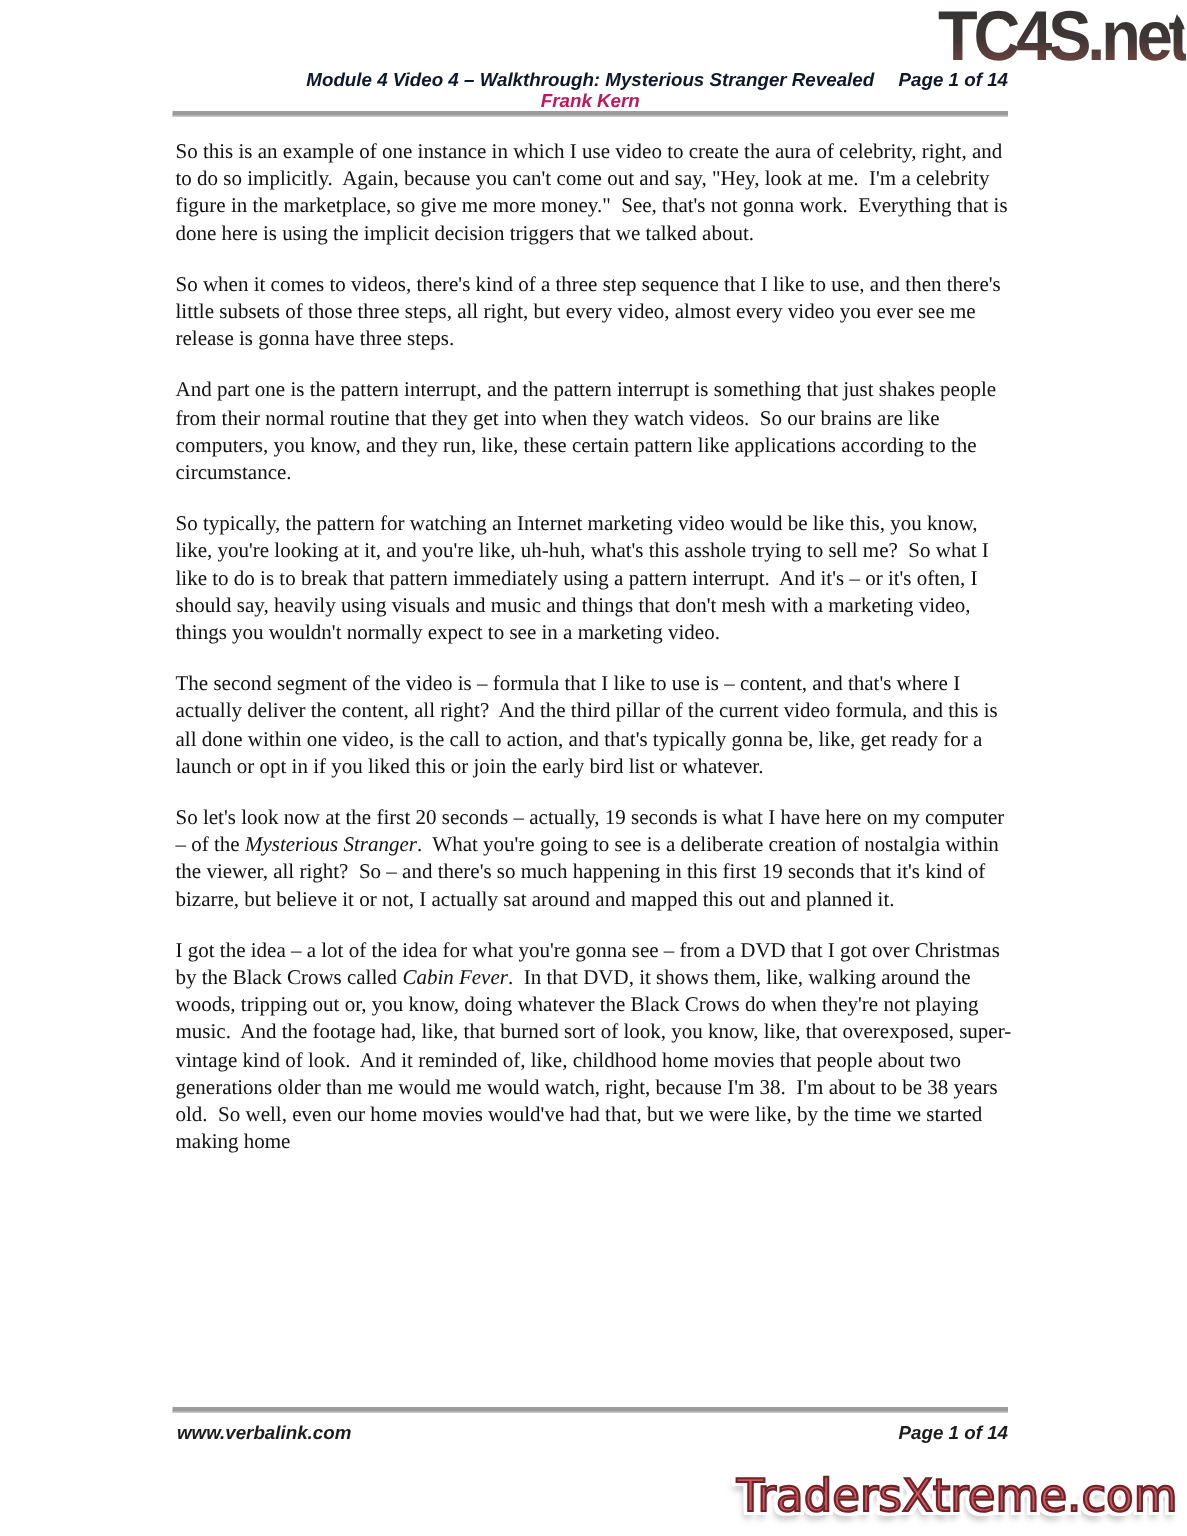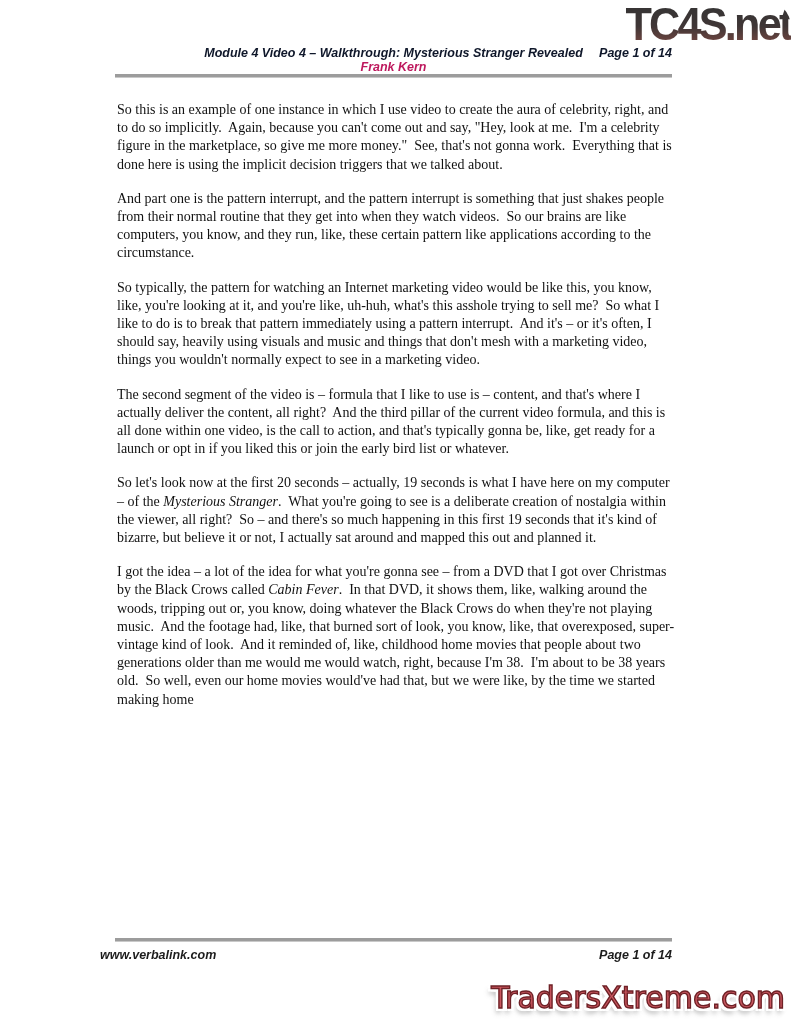--- a/index.html
+++ b/index.html
@@ -57,21 +57,21 @@
 
   
   .body-text{
     position:absolute; top:93px; left:117px; width:560px;
     font-family:"Liberation Serif", serif;
     font-size:14px; line-height:18.2px;
     color:#111111;
     text-align:left;
   }
   .body-text p{
-    margin:8px 0 16px 0;
+    margin:0 0 16px 0;
     white-space:pre-wrap;
   }
   .body-text .italic{ font-style:italic; }
 
   
   .watermark{
     position:absolute; top:484px; left:243px; width:330px; height:50px;
     pointer-events:none;
   }
   .watermark span{
@@ -99,21 +99,21 @@
     -webkit-text-stroke:1px #8e0e0e;
   }
 
   
   .footer-left, .footer-right{
     position:absolute; top:948px;
     font-family:"Liberation Sans", sans-serif;
     font-weight:bold; font-style:italic;
     font-size:12.5px; color:#1c1c1c;
   }
-  .footer-left{ left:100px; }
+  .footer-left{ left:118px; }
   .footer-right{ right:119px; }
 
   
   .banner{
     position:absolute; top:980px; right:6px; height:44px;
     pointer-events:none;
   }
   .banner span{
     position:absolute; top:0; right:0;
     font-family:"DejaVu Sans", sans-serif;
@@ -144,20 +144,21 @@
   <div class="header-row">
     <div class="header-title">Module 4 Video 4 – Walkthrough: Mysterious Stranger Revealed</div>
     <div class="header-page">Page 1 of 14</div>
   </div>
   <div class="header-author">Frank Kern</div>
 
   <div class="rule rule-top"></div>
 
   <div class="body-text" id="paragraphs">
       <p><span>So this is an example of one instance in which I use video to create the aura of celebrity, right, and to do so implicitly.  Again, because you can't come out and say, "Hey, look at me.  I'm a celebrity figure in the marketplace, so give me more money."  See, that's not gonna work.  Everything that is done here is using the implicit decision triggers that we talked about.</span></p>
+      <p><span>So when it comes to videos, there's kind of a three step sequence that I like to use, and then there's little subsets of those three steps, all right, but every video, almost every video you ever see me release is gonna have three steps.</span></p>
       <p><span>And part one is the pattern interrupt, and the pattern interrupt is something that just shakes people from their normal routine that they get into when they watch videos.  So our brains are like computers, you know, and they run, like, these certain pattern like applications according to the circumstance.</span></p>
       <p><span>So typically, the pattern for watching an Internet marketing video would be like this, you know, like, you're looking at it, and you're like, uh-huh, what's this asshole trying to sell me?  So what I like to do is to break that pattern immediately using a pattern interrupt.  And it's – or it's often, I should say, heavily using visuals and music and things that don't mesh with a marketing video, things you wouldn't normally expect to see in a marketing video.</span></p>
       <p><span>The second segment of the video is – formula that I like to use is – content, and that's where I actually deliver the content, all right?  And the third pillar of the current video formula, and this is all done within one video, is the call to action, and that's typically gonna be, like, get ready for a launch or opt in if you liked this or join the early bird list or whatever.</span></p>
       <p><span>So let's look now at the first 20 seconds – actually, 19 seconds is what I have here on my computer – of the </span><span class="italic">Mysterious Stranger</span><span>.  What you're going to see is a deliberate creation of nostalgia within the viewer, all right?  So – and there's so much happening in this first 19 seconds that it's kind of bizarre, but believe it or not, I actually sat around and mapped this out and planned it.</span></p>
       <p><span>I got the idea – a lot of the idea for what you're gonna see – from a DVD that I got over Christmas by the Black Crows called </span><span class="italic">Cabin Fever</span><span>.  In that DVD, it shows them, like, walking around the woods, tripping out or, you know, doing whatever the Black Crows do when they're not playing music.  And the footage had, like, that burned sort of look, you know, like, that overexposed, super-vintage kind of look.  And it reminded of, like, childhood home movies that people about two generations older than me would me would watch, right, because I'm 38.  I'm about to be 38 years old.  So well, even our home movies would've had that, but we were like, by the time we started making home</span></p>
     </div>
 
 
   <div class="rule rule-bottom"></div>
 

